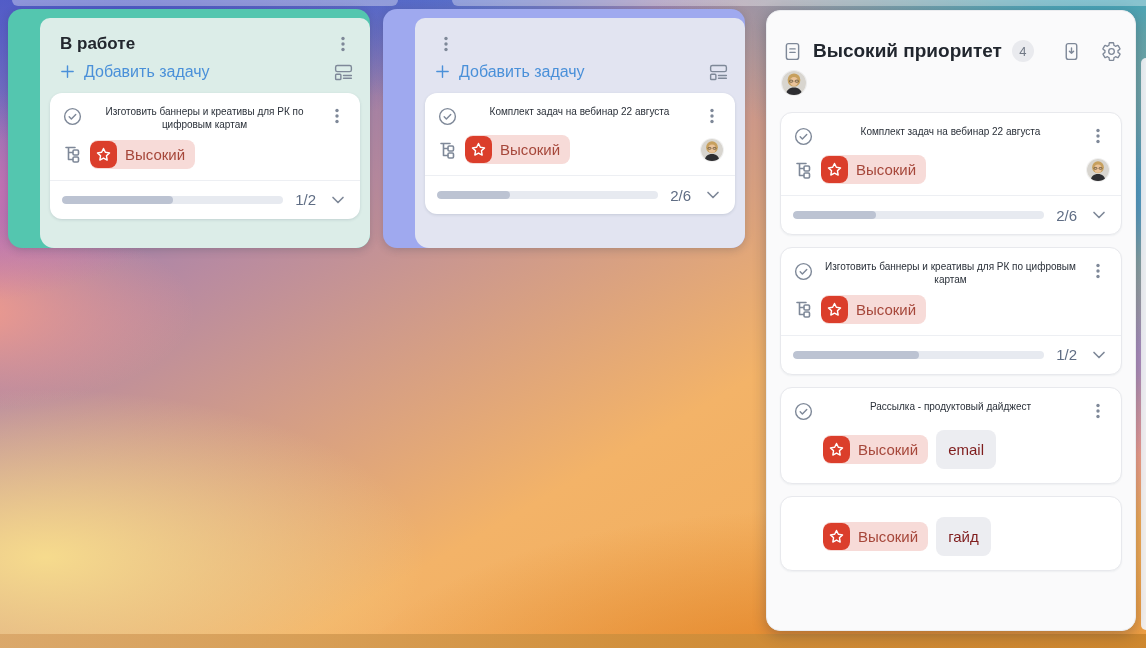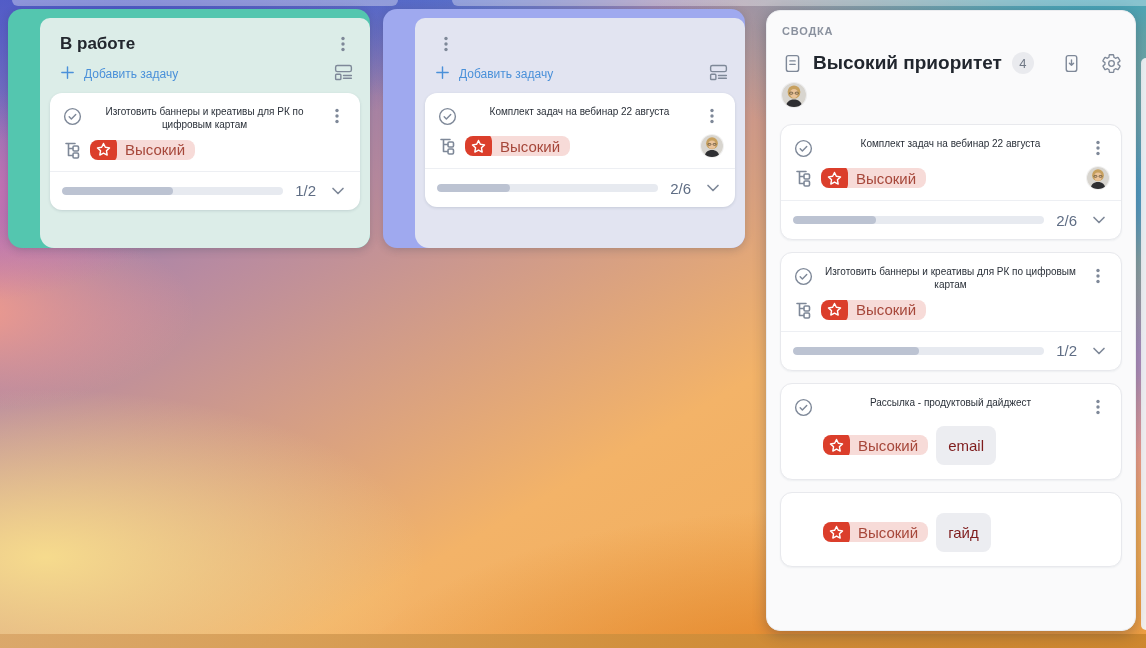--- a/index.html
+++ b/index.html
@@ -63,38 +63,38 @@
     border-radius:10px 10px 14px 14px;
     padding-top:10px;
     margin-left:32px;
   }
   .column-1 .column-inner { background:#dcede8; }
   .column-2 .column-inner { background:#e2e4f1; }
 
   .col-header { display:flex; align-items:center; padding:2px 16px 0 20px; height:30px; }
   .col-title { flex:1; font-size:17px; font-weight:700; color:#23272e; }
   .col-addrow { display:flex; align-items:center; gap:8px; padding:2px 16px 6px 19px; height:32px; }
-  .add-task { display:inline-flex; align-items:flex-end; gap:8px; color:#4a90d9; font-size:12px; cursor:pointer; flex:1; }
+  .add-task { display:inline-flex; align-items:flex-start; gap:8px; color:#4a90d9; font-size:16px; cursor:pointer; flex:1; }
   .board-view-btn { width:22px; height:22px; cursor:pointer; }
 
   
   .card {
     background:#fff; border-radius:12px; margin:3px 10px 0;
     box-shadow:0 1px 3px rgba(40,60,80,.15);
   }
   .card-main { padding:12px 12px 0 12px; }
   .card-title-row { display:flex; gap:9px; align-items:flex-start; }
   .check-ic { width:21px; height:21px; margin-top:1px; cursor:pointer; }
   .card-title { flex:1; font-size:10px; line-height:1.33; color:#2a3039;text-align:center; }
   .card-tags { display:flex; align-items:center; gap:8px; margin-top:8px; }
   .tags-indent { padding-left:30px; }
   .tree-ic { width:20px; height:20px; }
 
   .badge-priority {
-    display:inline-flex; align-items:center; height:20px;
+    display:inline-flex; align-items:center; height:29px;
     background:#f7dbd8; border-radius:8px; overflow:hidden;
   }
   .badge-star {
     width:27px; height:27px; background:#db3e2b; border-radius:8px;
     display:inline-flex; align-items:center; justify-content:center;
   }
   .badge-star svg { width:17px; height:17px; }
   .badge-star polygon { fill:none; stroke:#fff; stroke-width:2; stroke-linejoin:round; }
   .badge-text { padding:0 10px 0 8px; font-size:15px; color:#a6473a; }
 
@@ -322,21 +322,20 @@
           <svg viewBox="0 0 24 24" class="stroke-ic" width="20" height="20" style="stroke-width:2">
               <path d="M6 9l6 6 6-6"></path>
             </svg>
         </span>
       </div>
     </div>
   </div>
 </div>
 
 <div class="summary-panel">
-  <div class="summary-kicker">СВОДКА</div>
 
   <div class="summary-title-row">
     <span class="icon doc-ic">
       <svg viewBox="0 0 24 24" class="stroke-ic" width="21" height="21">
         <rect x="5" y="3" width="14" height="18" rx="2.5"></rect>
         <path d="M9 9h6M9 13h6"></path>
       </svg>
     </span>
     <span class="summary-title">Высокий приоритет</span>
     <span class="count-badge">4</span>

